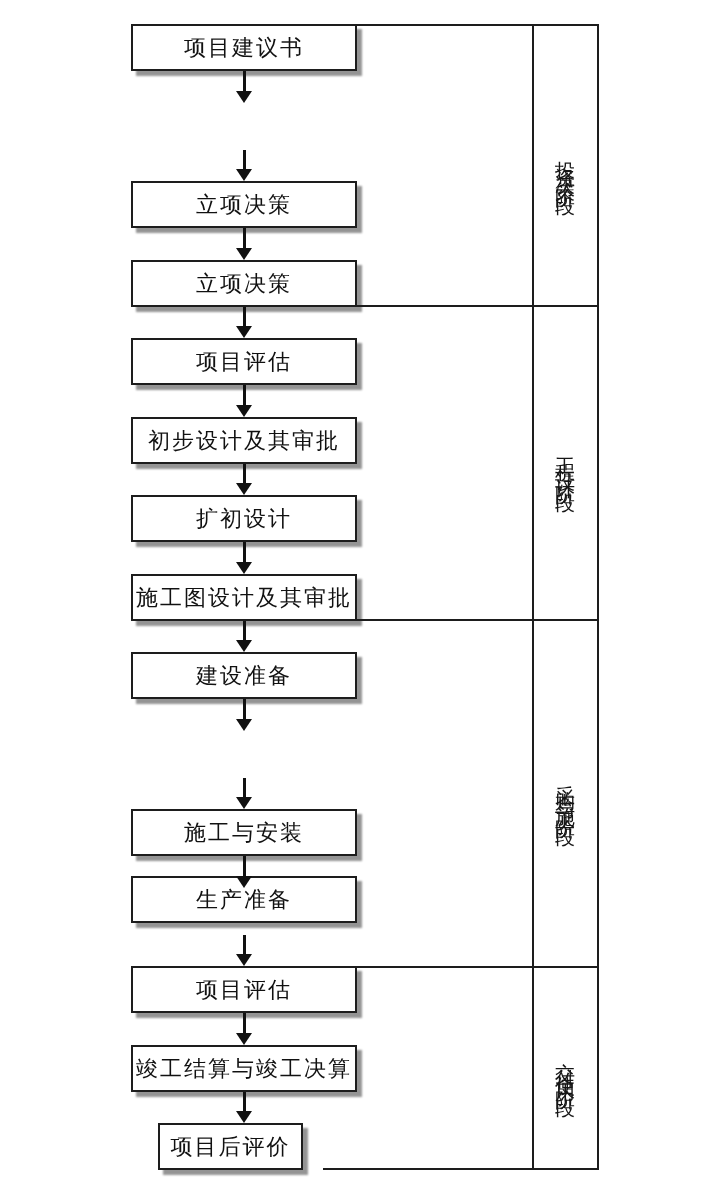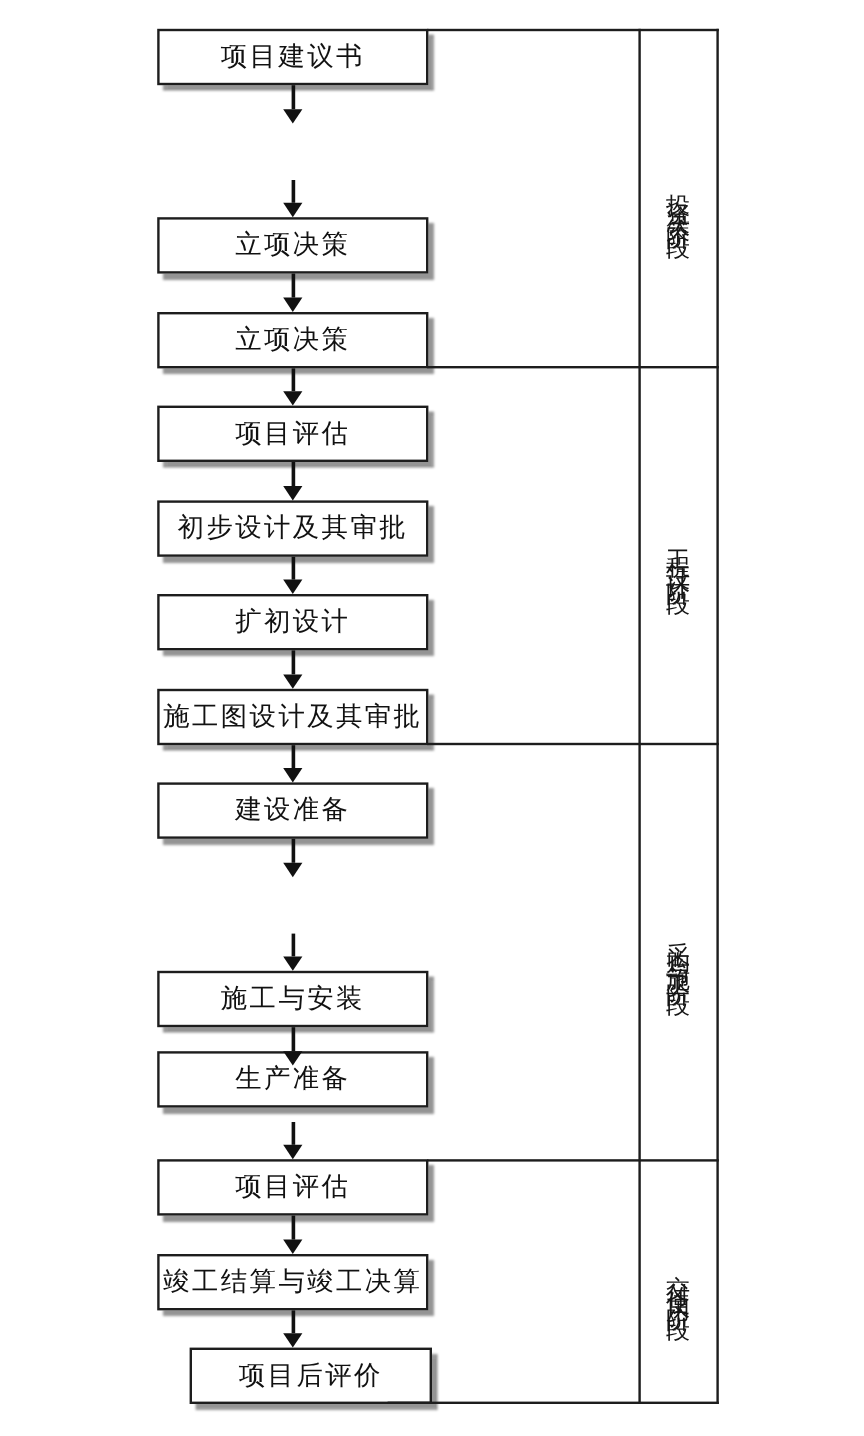--- a/index.html
+++ b/index.html
@@ -15,21 +15,21 @@
     position:absolute;
     box-sizing:border-box;
     left:131px;width:226px;height:47px;
     background:#ffffff;
     border:2px solid #1d1d1d;
     box-shadow:5px 5px 2px rgba(0,0,0,0.42);
     display:flex;align-items:center;justify-content:center;
     font-size:22px;letter-spacing:2px;line-height:1;
     white-space:nowrap;
   }
-  .flow-box.narrow{left:158px;width:202px;}
+  .flow-box.narrow{left:158px;width:145px;}
   .arrow{
     position:absolute;left:236px;width:16px;
     display:flex;flex-direction:column;align-items:center;
   }
   .arrow .stem{width:3px;background:#111;flex:1 1 auto;}
   .arrow .head{
     width:0;height:0;flex:0 0 auto;
     border-left:8px solid transparent;
     border-right:8px solid transparent;
     border-top:12px solid #111;

